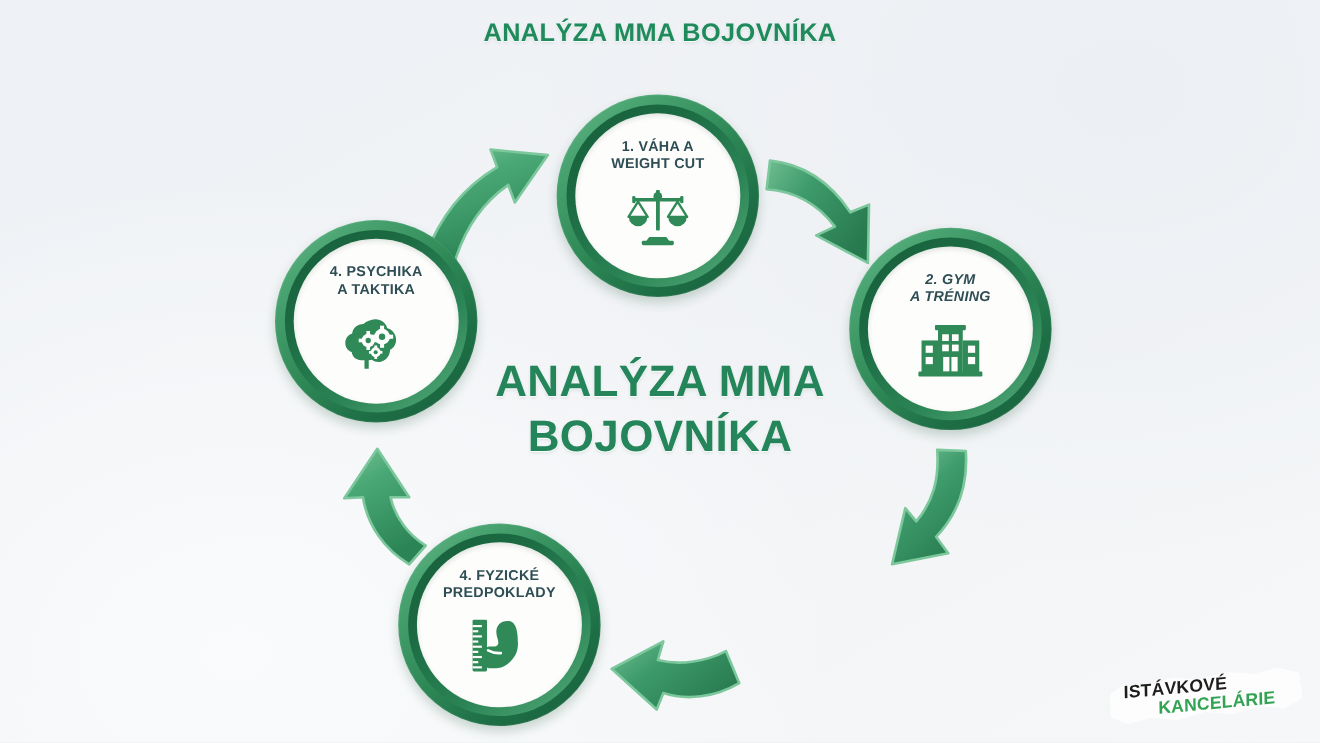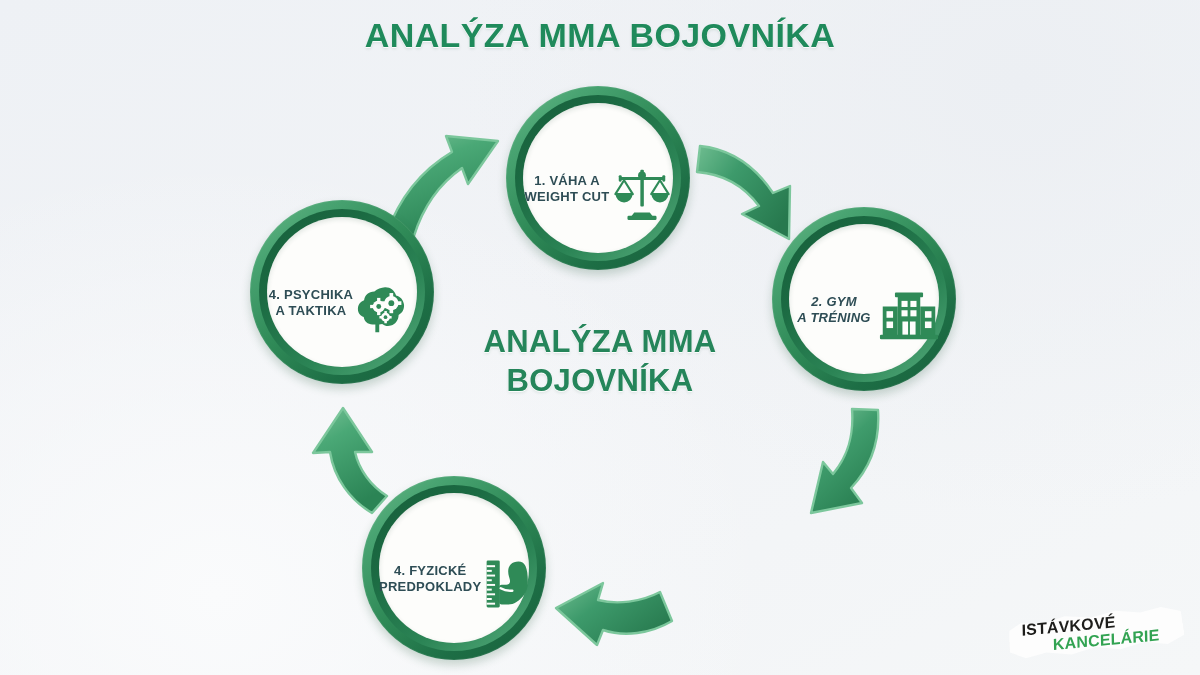--- a/index.html
+++ b/index.html
@@ -18,35 +18,35 @@
       radial-gradient(ellipse 900px 700px at 18% 88%, #fafbfc 0%, rgba(250,251,252,0) 62%),
       radial-gradient(ellipse 800px 620px at 85% 12%, #eceff3 0%, rgba(236,239,243,0) 70%),
       linear-gradient(152deg, #eef1f5 0%, #f1f3f6 45%, #f5f7f8 100%);
   }
 
   
   #page-title {
     position: absolute;
     top: 16px; left: 0; width: 1200px;
     text-align: center;
-    font-size: 34px;
+    font-size: 23px;
     font-weight: 700;
     letter-spacing: 0.4px;
     color: #1f8a5b;
     text-shadow: 0 1px 0 rgba(255,255,255,0.85), 0 2px 3px rgba(30,90,60,0.13);
     white-space: nowrap;
   }
 
   
   #center-label {
     position: absolute;
     left: 420px; top: 322px;
     width: 360px;
     text-align: center;
-    font-size: 31px;
+    font-size: 40px;
     font-weight: 700;
     line-height: 1.26;
     letter-spacing: 0.3px;
     color: #25855a;
     text-shadow: 0 1px 0 rgba(255,255,255,0.9), 0 2px 3px rgba(30,90,60,0.12);
   }
   #center-label .cl-line { display: block; }
 
   
   #arrow-layer {
@@ -75,21 +75,21 @@
     border-radius: 50%;
     background: linear-gradient(320deg, #56ad7d 0%, #2b8455 35%, #1b6a42 70%, #175e3b 100%);
   }
   .node .disc {
     position: absolute;
     inset: 17px;
     border-radius: 50%;
     background: #fdfdfb;
     box-shadow: inset 0 2px 5px rgba(25,70,48,0.14);
     display: flex;
-    flex-direction: row;
+    flex-direction: column;
     align-items: center;
     justify-content: flex-start;
     padding-top: 22px;
     box-sizing: border-box;
   }
   .node .node-label {
     font-size: 13px;
     font-weight: 700;
     line-height: 1.22;
     letter-spacing: 0.25px;

